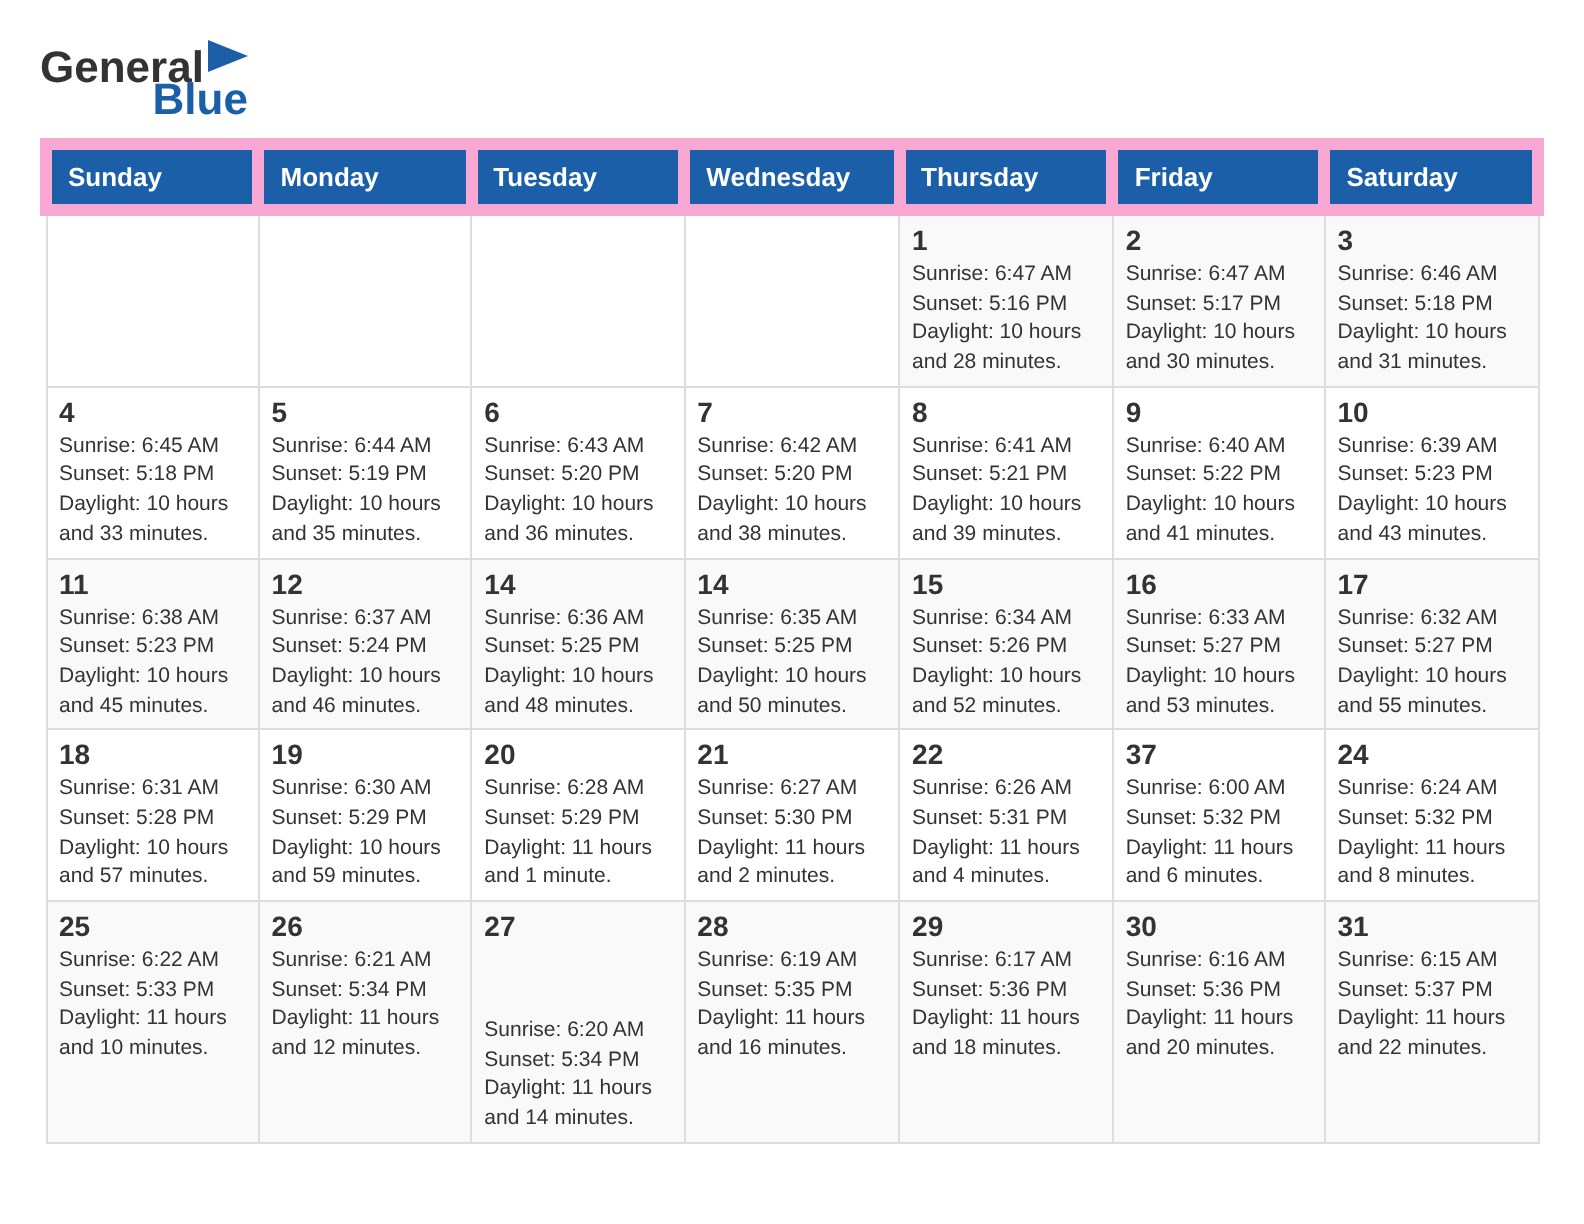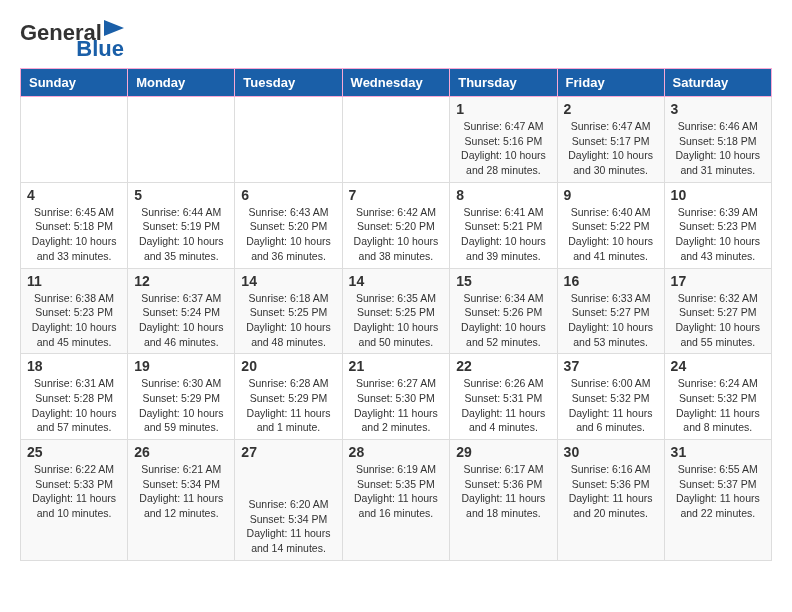--- a/index.html
+++ b/index.html
@@ -39,21 +39,21 @@
       border-collapse: collapse;
       font-size: 11px;
     }
     .calendar thead tr th {
       background: #1a5fa8;
       color: #fff;
       text-align: left;
       padding: 6px 8px;
       font-size: 13px;
       font-weight: bold;
-      border: 1px solid #f9a8d4;
+      border: 6px solid #f9a8d4;
     }
     .calendar tbody tr td {
       border: 1px solid #ddd;
       vertical-align: top;
       padding: 4px 6px;
       width: 108px;
       min-height: 80px;
       color: #333;
       background: #fff;
     }
@@ -67,21 +67,20 @@
       font-size: 14px;
       font-weight: bold;
       color: #333;
       display: block;
       margin-bottom: 2px;
     }
     .day-detail {
       font-size: 10.5px;
       color: #333;
       line-height: 1.4;
-      text-align: center;
     }
     .empty-cell {
       background: #fff !important;
     }
   </style>
 </head>
 <body>
 
 <div class="header-area">
   <div class="logo">
@@ -202,21 +201,21 @@
         </td>
         <td>
           <span class="day-num">12</span>
           <div class="day-detail" style="white-space: pre-line;">Sunrise: 6:37 AM
 Sunset: 5:24 PM
 Daylight: 10 hours
 and 46 minutes.</div>
         </td>
         <td>
           <span class="day-num">14</span>
-          <div class="day-detail" style="white-space: pre-line;">Sunrise: 6:18 AM
+          <div class="day-detail" style="white-space: pre-line;">Sunrise: 6:36 AM
 Sunset: 5:25 PM
 Daylight: 10 hours
 and 48 minutes.</div>
         </td>
         <td>
           <span class="day-num">14</span>
           <div class="day-detail" style="white-space: pre-line;">Sunrise: 6:35 AM
 Sunset: 5:25 PM
 Daylight: 10 hours
 and 50 minutes.</div>
@@ -332,20 +331,20 @@
         </td>
         <td>
           <span class="day-num">30</span>
           <div class="day-detail" style="white-space: pre-line;">Sunrise: 6:16 AM
 Sunset: 5:36 PM
 Daylight: 11 hours
 and 20 minutes.</div>
         </td>
         <td>
           <span class="day-num">31</span>
-          <div class="day-detail" style="white-space: pre-line;">Sunrise: 6:55 AM
+          <div class="day-detail" style="white-space: pre-line;">Sunrise: 6:15 AM
 Sunset: 5:37 PM
 Daylight: 11 hours
 and 22 minutes.</div>
         </td>
       </tr>
     </tbody>
 </table>
 
 </body></html>

